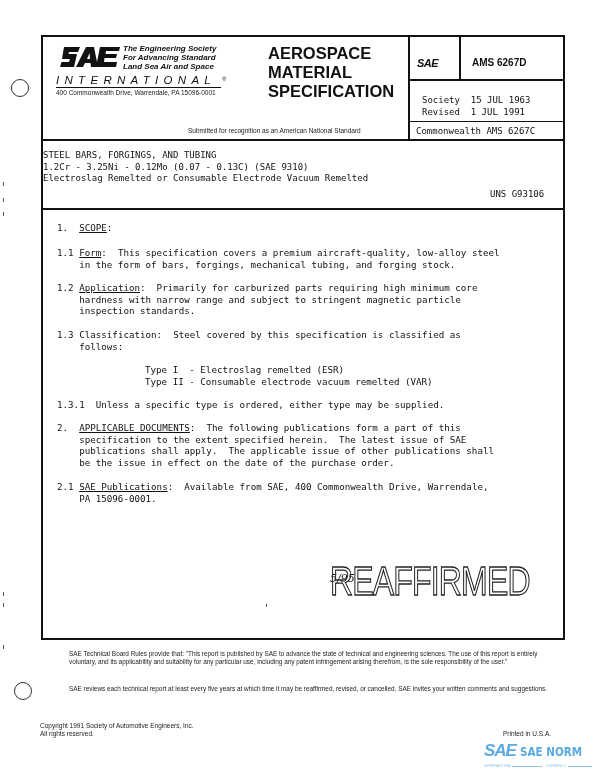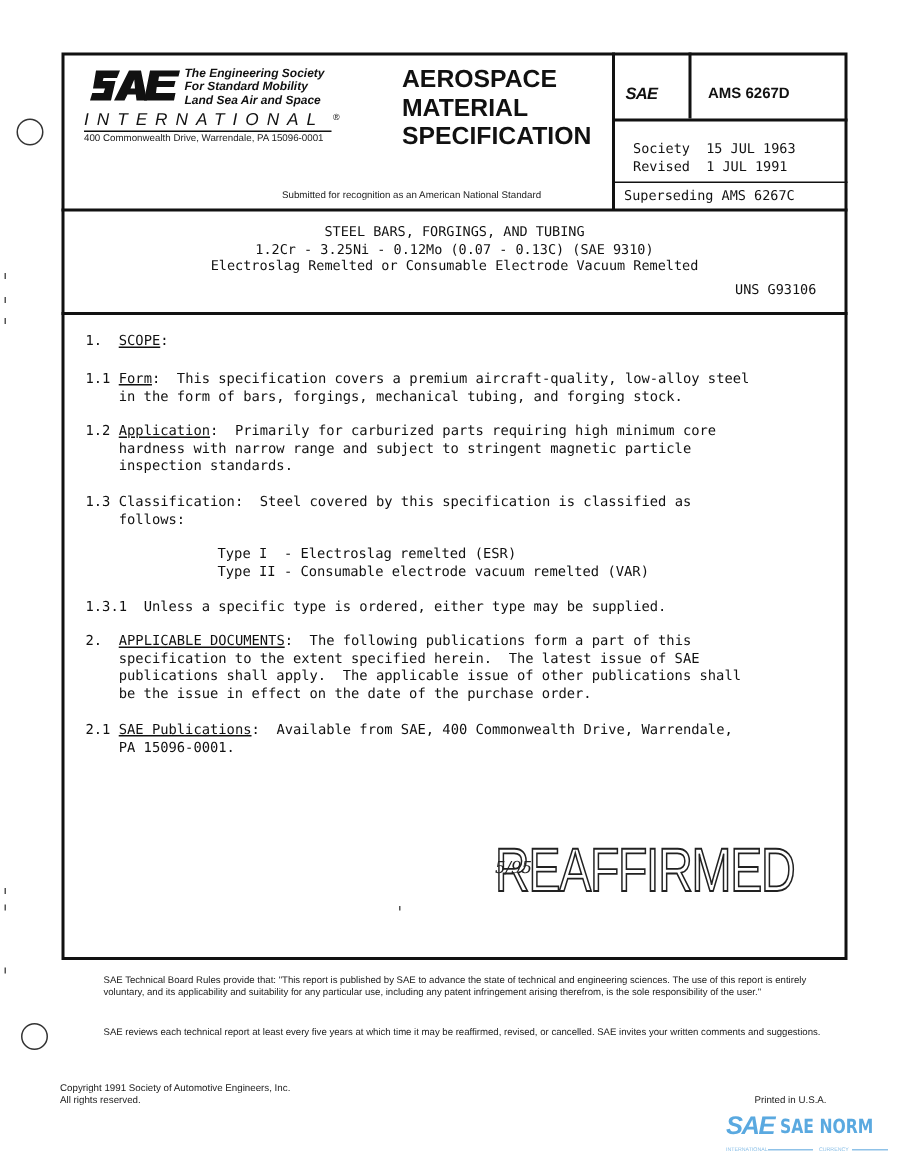--- a/index.html
+++ b/index.html
@@ -28,21 +28,21 @@
   .ams-title { position: absolute; left: 268px; top: 44px; font-family: Liberation Sans, sans-serif; font-weight: bold; font-size: 16.5px; line-height: 19px; color: #111; }
   .submitted { position: absolute; left: 188px; top: 127px; font-family: "Liberation Sans", sans-serif; font-size: 6.5px; color: #222; }
 
   .sae-small { position: absolute; left: 417px; top: 57px; font-family: "Liberation Sans", sans-serif; font-weight: 900; font-style: italic; font-size: 11px; letter-spacing: -0.5px; color: #111; }
   .ams-number { position: absolute; left: 472px; top: 57px; font-family: "Liberation Sans", sans-serif; font-weight: bold; font-size: 10px; color: #111; }
 
   .dates { position: absolute; left: 422px; top: 95px; font-family: "DejaVu Sans Mono", monospace; font-size: 9px; line-height: 11.5px; color: #111; white-space: pre; }
   .supersede { position: absolute; left: 416px; top: 126px; font-family: "DejaVu Sans Mono", monospace; font-size: 9px; color: #111; white-space: pre; }
 
   
-  .title-block { position: absolute; left: 43px; top: 150px; width: 520px; text-align: center; font-family: "DejaVu Sans Mono", monospace; font-size: 9px; line-height: 11.5px; color: #111; }
+  .title-block { position: absolute; left: 43px; top: 150px; width: 520px; text-align: left; font-family: "DejaVu Sans Mono", monospace; font-size: 9px; line-height: 11.5px; color: #111; }
   .uns { position: absolute; left: 490px; top: 189px; font-family: "DejaVu Sans Mono", monospace; font-size: 9px; color: #111; }
 
   
   .para { position: absolute; font-family: "DejaVu Sans Mono", monospace; font-size: 9.2px; line-height: 11.5px; color: #111; white-space: pre; }
   .u { text-decoration: underline; }
 
   
   .stamp { position: absolute; left: 330px; top: 558px; font-family: "Liberation Sans", sans-serif; font-size: 39px; letter-spacing: -1px; color: #fff; -webkit-text-stroke: 1.2px #222; transform: scaleY(1.05) scaleX(0.82); transform-origin: left top; }
   .stamp-date { position: absolute; left: 330px; top: 572px; font-family: "DejaVu Serif", serif; font-style: italic; font-size: 11px; color: #222; }
 
@@ -79,40 +79,40 @@
 
 <svg class="logo-sae" viewBox="0 0 62 26">
   <g fill="#111">
     <path d="M4 2 H20 L18 7 H9 L8.5 9 H17 L14 22 H0 L1.5 17 H9 L10 14 H2 Z"></path>
     <path d="M26 2 H34 L38 22 H31 L30.5 18 H25 L23 22 H16 Z M27 14 H30 L29.5 8 Z"></path>
     <path d="M40 2 H60 L59 6 H46 L45.5 9 H57 L56 13 H44.5 L44 17 H57 L56 22 H36 Z"></path>
   </g>
 </svg>
 <div class="tagline">
   <div>The Engineering Society</div>
-  <div>For Standard Mobility</div>
+  <div>For Advancing Standard</div>
   <div>Land Sea Air and Space</div>
 </div>
 <div class="intl">INTERNATIONAL</div>
 <div class="intl-underline"></div>
 <div class="reg">®</div>
 <div class="address">400 Commonwealth Drive, Warrendale, PA 15096-0001</div>
 
 <div class="ams-title">
   <div>AEROSPACE</div>
   <div>MATERIAL</div>
   <div>SPECIFICATION</div>
 </div>
 <div class="submitted">Submitted for recognition as an American National Standard</div>
 
 <div class="sae-small">SAE</div>
 <div class="ams-number">AMS 6267D</div>
 <div class="dates"><span>Society</span>  <span>15 JUL 1963</span>
 <span>Revised</span>  <span>1 JUL 1991</span></div>
-<div class="supersede">Superseding AMS 6267C</div>
+<div class="supersede">Commonwealth AMS 6267C</div>
 
 <div class="title-block">
   <div>STEEL BARS, FORGINGS, AND TUBING</div>
   <div>1.2Cr - 3.25Ni - 0.12Mo (0.07 - 0.13C) (SAE 9310)</div>
   <div>Electroslag Remelted or Consumable Electrode Vacuum Remelted</div>
 </div>
 <div class="uns">UNS G93106</div>
 
 <div class="para" style="left:57px; top:222px;"><span>1.</span>  <span class="u">SCOPE</span>:</div>
 

